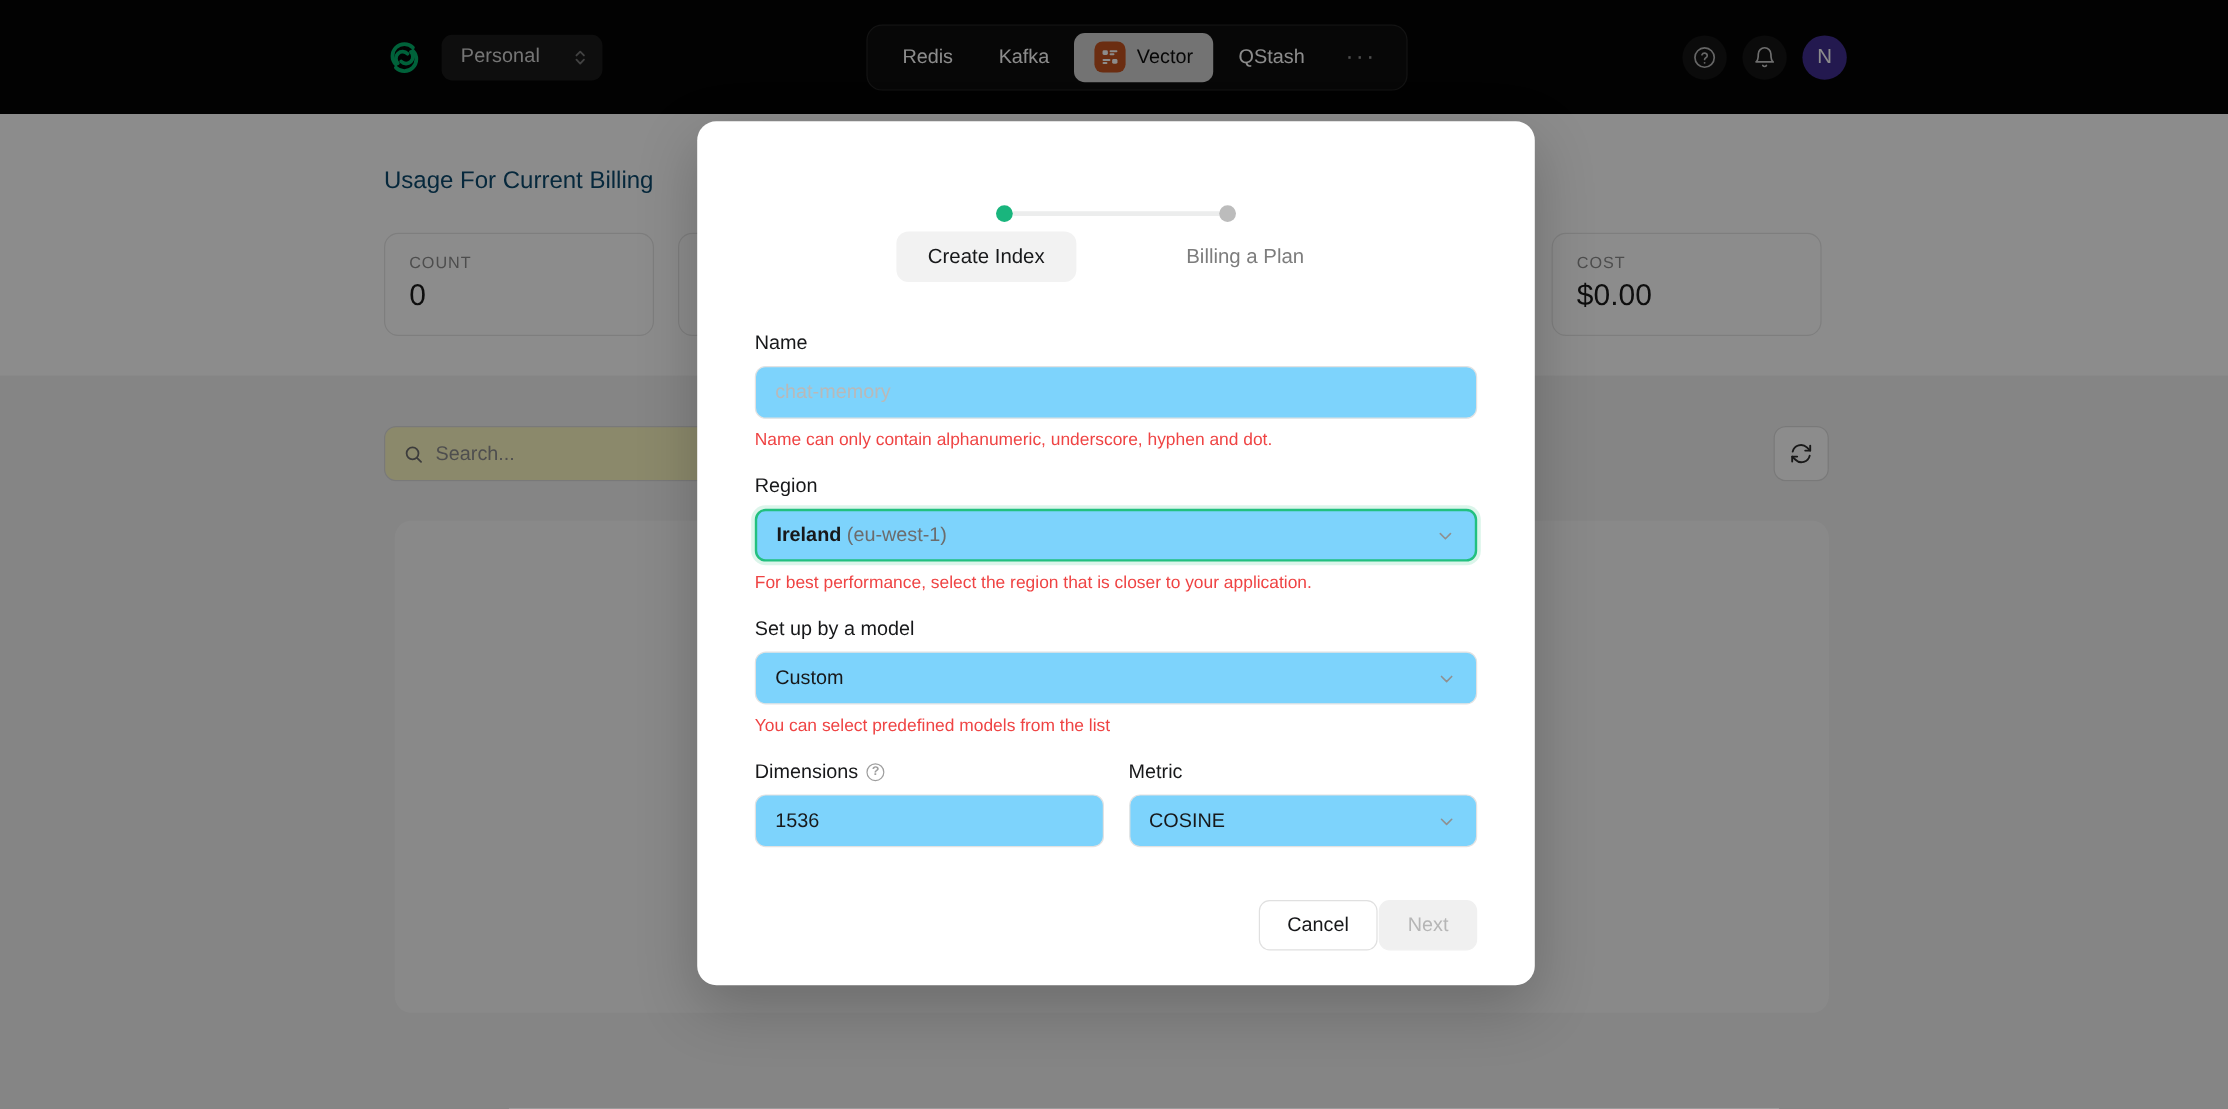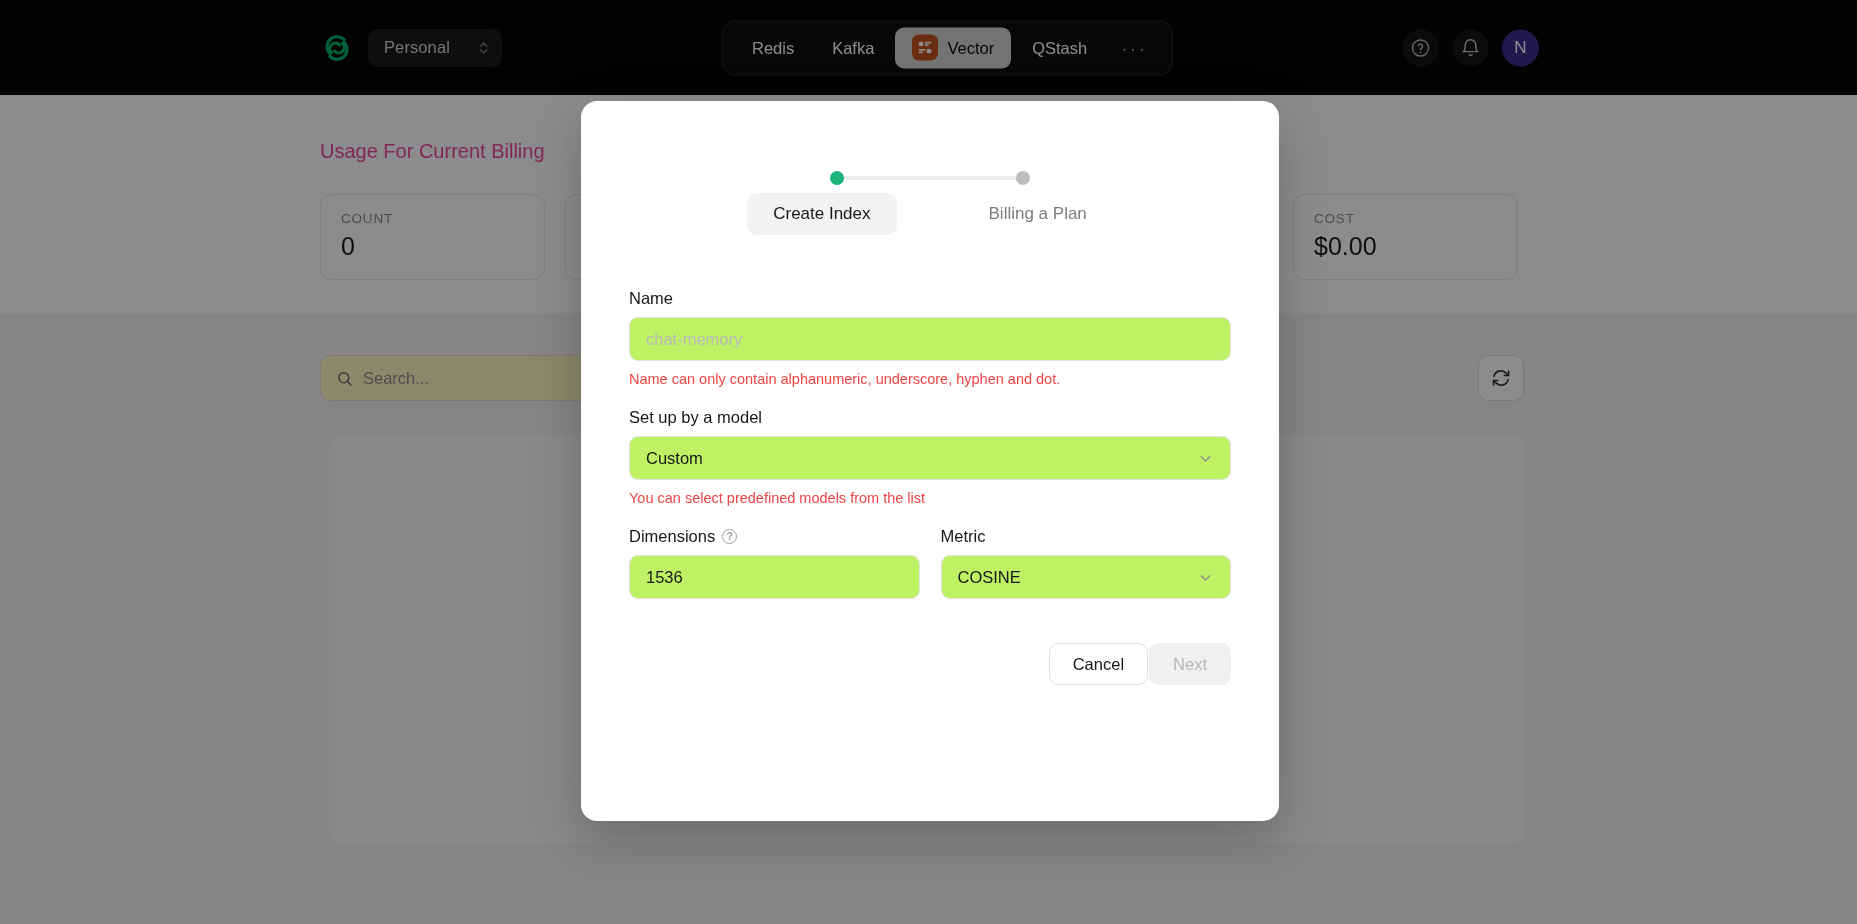--- a/index.html
+++ b/index.html
@@ -80,21 +80,21 @@
   }
 
   
   .content-top {
     position: absolute; top: 95px; left: 0;
     width: 1857px; height: 218px;
     background: #ffffff;
   }
   .usage-title {
     position: absolute; left: 320px; top: 140px;
-    font-size: 20px; color: #ec4899; font-weight: 400;
+    font-size: 20px; color: #0c4a6e; font-weight: 400;
     white-space: nowrap;
   }
   .stat-card {
     position: absolute; top: 194px;
     height: 86px; width: 225px;
     border: 1px solid #e6e6e6; border-radius: 12px;
     background: #ffffff;
     padding: 16px 20px;
   }
   .stat-label { font-size: 13.5px; color: #8d8d8d; letter-spacing: .8px; }
@@ -167,31 +167,31 @@
     display: flex; justify-content: center; align-items: center;
     gap: 66px; margin-top: 22px;
   }
   .tab {
     font-size: 17px; color: #7d7d7d;
     padding: 11px 26px; border-radius: 10px;
     cursor: pointer; white-space: nowrap;
   }
   .tab.active { background: #f2f2f2; color: #17181a; }
 
-  .form { margin-top: 54px; }
+  .form { margin-top: 42px; }
   .field { margin-bottom: 0; }
   .flabel {
     font-size: 16.5px; color: #17181a; font-weight: 500;
     display: flex; align-items: center; gap: 7px;
     margin-bottom: 9px;
   }
   .inp, .sel {
     width: 100%; height: 44px;
     border: 1px solid #e2e2e2; border-radius: 9px;
-    background: #bef264;
+    background: #7dd3fc;
     font-family: "Liberation Sans", sans-serif;
     font-size: 16.5px; color: #17181a;
     padding: 0 16px;
     display: flex; align-items: center;
   }
   .inp::placeholder { color: #b9b9b9; }
   .sel { justify-content: space-between; cursor: pointer; }
   .sel.focused {
     border: 2px solid #22c07f;
     box-shadow: 0 0 0 3px rgba(34,192,127,.16);
@@ -343,20 +343,33 @@
   </div>
 
   <div class="form">
 
     <div class="field">
       <div class="flabel">Name</div>
       <input class="inp" type="text" placeholder="chat-memory" style="">
       <div class="hint">Name can only contain alphanumeric, underscore, hyphen and dot.</div>
     </div>
 
+    <div class="field">
+      <div class="flabel">Region</div>
+      <div class="sel focused">
+        <span>
+          <b>Ireland</b>
+          <span style="color:#6c6c6c">(eu-west-1)</span>
+        </span>
+        <svg width="17" height="17" viewBox="0 0 24 24" fill="none" stroke="#909090" stroke-width="1.9" stroke-linecap="round" stroke-linejoin="round">
+          <polyline points="6 9.5 12 15.5 18 9.5"></polyline>
+        </svg>
+      </div>
+      <div class="hint">For best performance, select the region that is closer to your application.</div>
+    </div>
 
     <div class="field">
       <div class="flabel">Set up by a model</div>
       <div class="sel">
         <span>Custom</span>
         <svg width="17" height="17" viewBox="0 0 24 24" fill="none" stroke="#909090" stroke-width="1.9" stroke-linecap="round" stroke-linejoin="round">
           <polyline points="6 9.5 12 15.5 18 9.5"></polyline>
         </svg>
       </div>
       <div class="hint">You can select predefined models from the list</div>

